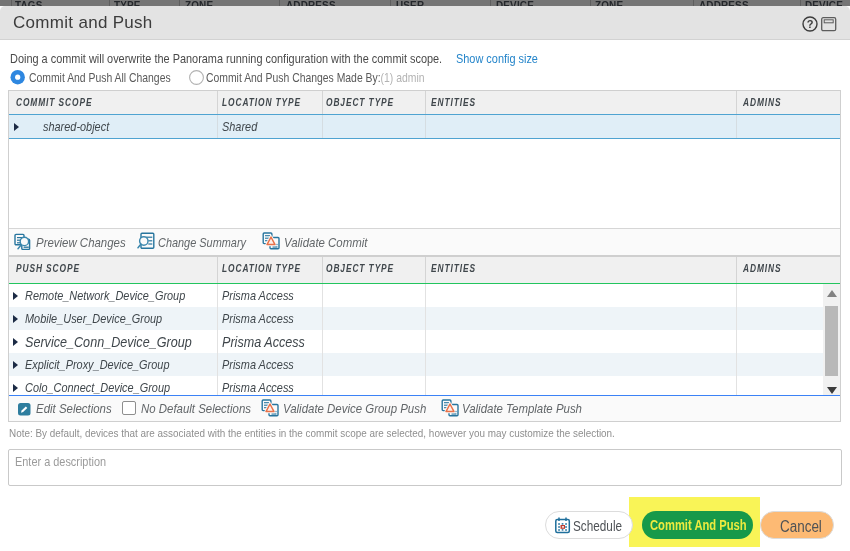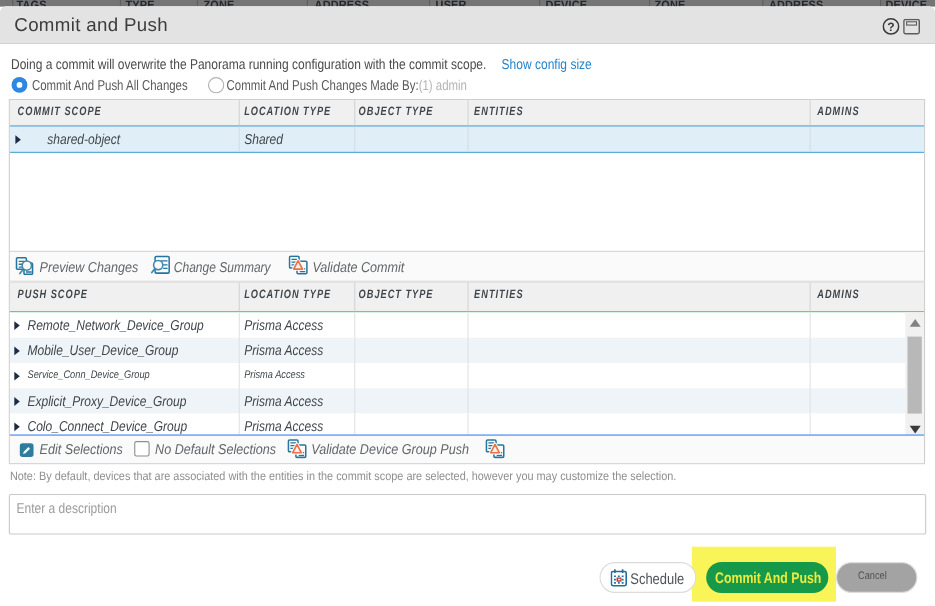--- a/index.html
+++ b/index.html
@@ -153,21 +153,21 @@
         </div>
         <div style="position:relative;height:23px;background:#eef4f8;font-size:13px;color:#3f464b;line-height:23px;">
           <span class="tri" style="position:absolute;left:4px;top:7.5px"></span>
           <span class="t" style="position:absolute;left:16px">Mobile_User_Device_Group</span>
           <span class="t" style="position:absolute;left:213px">Prisma Access</span>
           <div class="vsep" style="left:208px;background:#e2e2e2"></div>
           <div class="vsep" style="left:313px;background:#e2e2e2"></div>
           <div class="vsep" style="left:416px;background:#e2e2e2"></div>
           <div class="vsep" style="left:727px;background:#e2e2e2"></div>
         </div>
-        <div style="position:relative;height:23px;background:#fff;font-size:10px;color:#3f464b;line-height:23px;">
+        <div style="position:relative;height:23px;background:#fff;font-size:15px;color:#3f464b;line-height:23px;">
           <span class="tri" style="position:absolute;left:4px;top:7.5px"></span>
           <span class="t" style="position:absolute;left:16px">Service_Conn_Device_Group</span>
           <span class="t" style="position:absolute;left:213px">Prisma Access</span>
           <div class="vsep" style="left:208px;background:#e2e2e2"></div>
           <div class="vsep" style="left:313px;background:#e2e2e2"></div>
           <div class="vsep" style="left:416px;background:#e2e2e2"></div>
           <div class="vsep" style="left:727px;background:#e2e2e2"></div>
         </div>
         <div style="position:relative;height:23px;background:#eef4f8;font-size:13px;color:#3f464b;line-height:23px;">
           <span class="tri" style="position:absolute;left:4px;top:7.5px"></span>
@@ -217,20 +217,21 @@
         <rect x="1.2" y="1" width="8.7" height="10.6" rx="1" fill="none" stroke="#27759e" stroke-width="1.4"></rect>
         <line x1="3" y1="3.7" x2="8" y2="3.7" stroke="#27759e" stroke-width="1.1"></line>
         <line x1="3" y1="6.2" x2="8" y2="6.2" stroke="#27759e" stroke-width="1.1"></line>
         <line x1="3" y1="8.7" x2="8" y2="8.7" stroke="#27759e" stroke-width="1.1"></line>
         <rect x="8" y="5.5" width="9" height="11.3" rx="1" fill="#fafafa" stroke="#27759e" stroke-width="1.4"></rect>
         <line x1="10.5" y1="12.5" x2="15.5" y2="12.5" stroke="#27759e" stroke-width="1.2"></line>
         <line x1="10.5" y1="15" x2="15.5" y2="15" stroke="#27759e" stroke-width="1.2"></line>
         <path d="M9 5 L13 12.6 L5 12.6 Z" fill="#fdf0ea" stroke="#fafafa" stroke-width="3.2" stroke-linejoin="round"></path>
         <path d="M9 5 L13 12.6 L5 12.6 Z" fill="#fdf0ea" stroke="#e8724a" stroke-width="1.5" stroke-linejoin="round"></path>
       </svg>
+      <span class="tb" style="left:453px;top:5px"><span class="t88">Validate Template Push</span></span>
     </div>
   </div>
 
   <div style="position:absolute;left:9px;top:421px;font-size:11px;color:#8f8f8f;"><span class="t90">Note: By default, devices that are associated with the entities in the commit scope are selected, however you may customize the selection.</span></div>
 
   <div style="position:absolute;left:8px;top:443px;width:834px;height:37px;border:1px solid #c9c9c9;border-radius:2px;background:#fff;">
     <div style="position:absolute;left:6px;top:4px;font-size:13px;color:#9b9b9b;"><span class="t">Enter a description</span></div>
   </div>
 
   <div style="position:absolute;left:629px;top:491px;width:131px;height:50px;background:#f9f457;"></div>
@@ -249,16 +250,16 @@
       <line x1="6.7" y1="12.9" x2="8.4" y2="12.9" stroke="#1f6f9c" stroke-width="1.5"></line>
       <line x1="10.2" y1="12.9" x2="11.9" y2="12.9" stroke="#1f6f9c" stroke-width="1.5"></line>
       <rect x="5.5" y="8" width="4.5" height="3.8" fill="#c0392b"></rect>
       <line x1="6.9" y1="9.9" x2="9" y2="9.9" stroke="#fff" stroke-width="1.4"></line>
     </svg>
     <span style="position:absolute;left:27px;top:6px;font-size:14px;color:#4e5256;"><span class="t">Schedule</span></span>
   </div>
   <div style="position:absolute;left:642px;top:505px;width:111px;height:28px;border-radius:14px;background:#17994a;font-size:14px;font-weight:bold;color:#eeeb3f;">
       <span class="t80" style="position:absolute;left:8px;top:6px;">Commit And Push</span>
     </div>
-  <div style="position:absolute;left:760px;top:505px;width:74px;height:28px;border:1px solid #dcdcdc;border-radius:14px;background:#a3a3a3;font-size:10px;color:#4e5256;">
+  <div style="position:absolute;left:760px;top:505px;width:74px;height:28px;border:1px solid #dcdcdc;border-radius:14px;background:#fdba74;font-size:16px;color:#4e5256;">
       <span class="t" style="position:absolute;left:19px;top:6px;">Cancel</span>
     </div>
 </div>
 
 </body></html>

